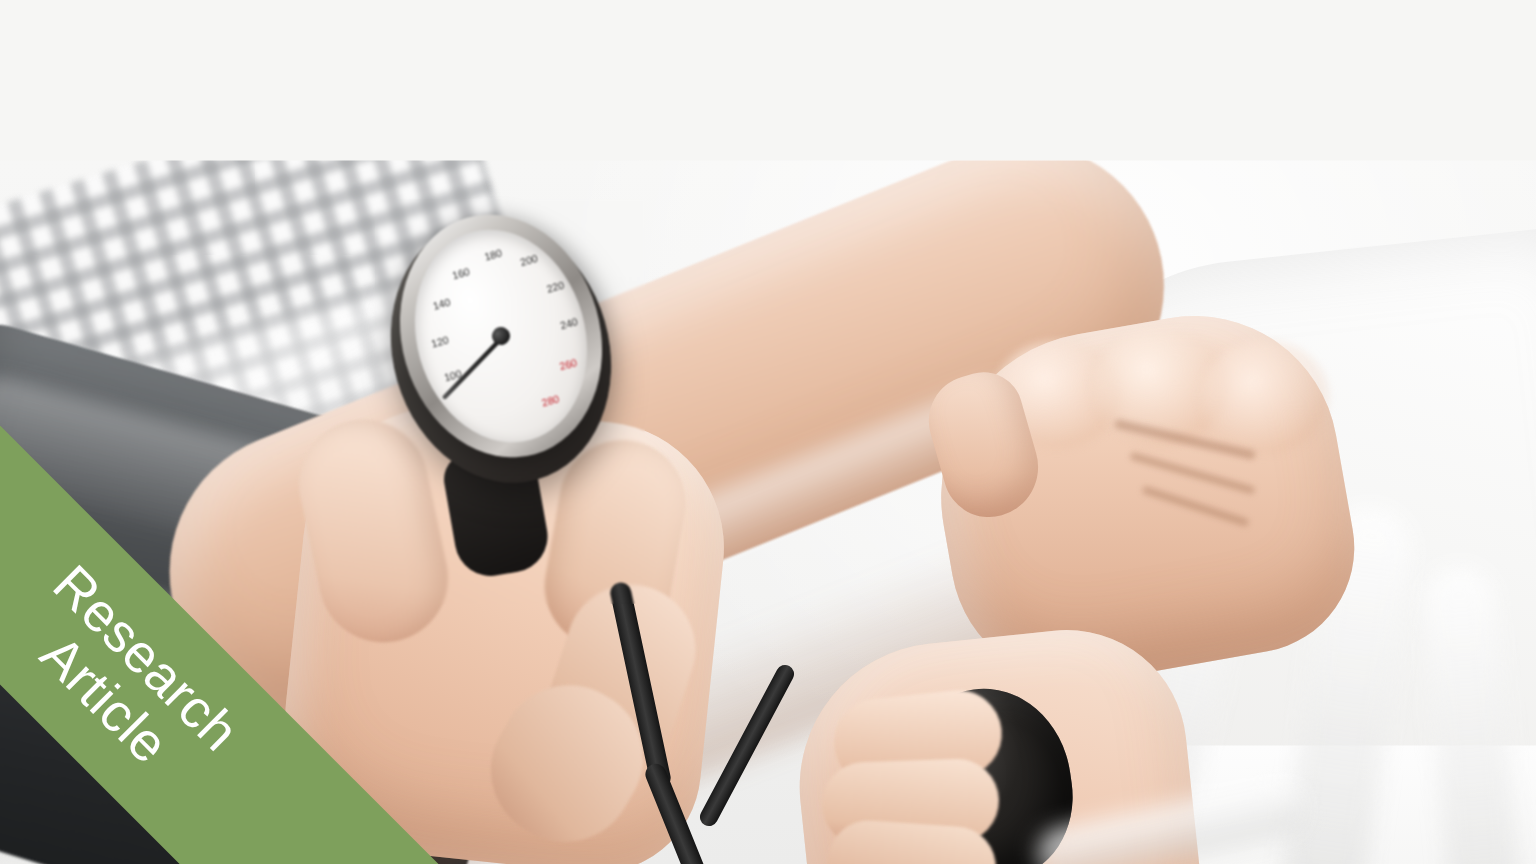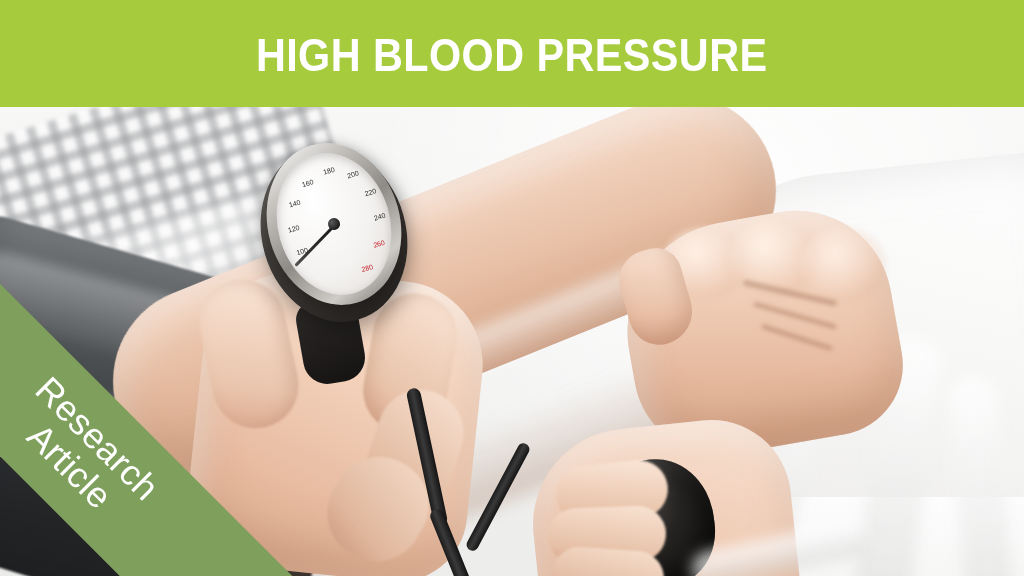--- a/index.html
+++ b/index.html
@@ -490,23 +490,20 @@
 
     <div class="bfinger bf1"></div>
     <div class="bfinger bf2"></div>
     <div class="bfinger bf3"></div>
 
     <div class="coat-fold cf4"></div>
 
     <div class="gauge-blur-overlay"></div>
   </div>
 
-  <div class="header-band">
-    <div class="header-title">HIGH BLOOD PRESSURE</div>
-  </div>
 
   <div class="ribbon-wrap">
     <div class="ribbon-stripe"></div>
     <div class="ribbon-band"></div>
     <div class="ribbon-text">
       <div class="ribbon-line">Research</div>
       <div class="ribbon-line">Article</div>
     </div>
   </div>
 

